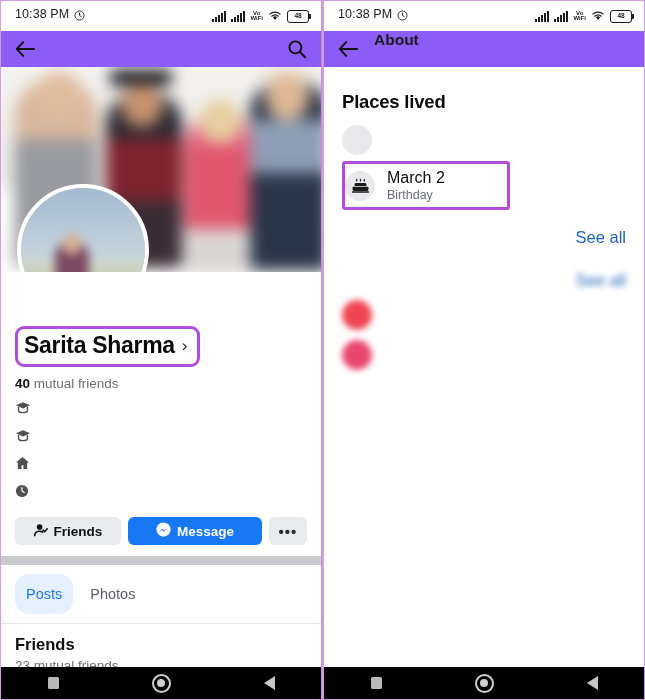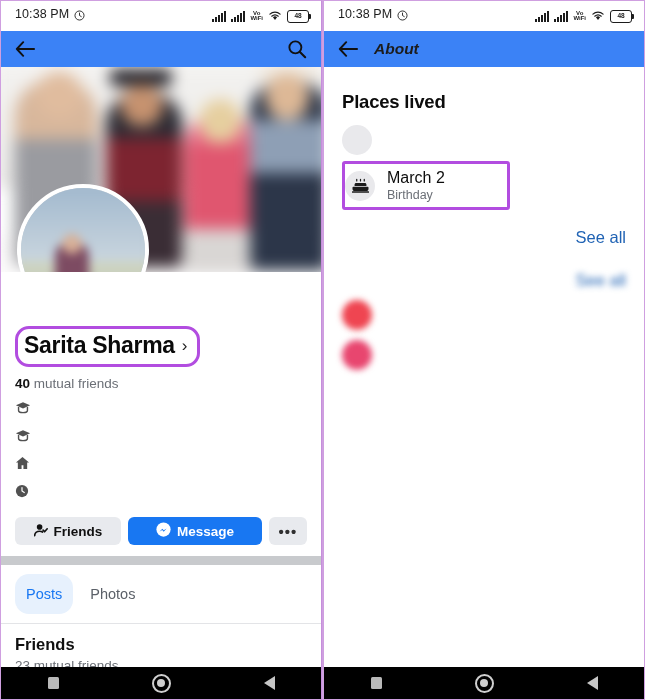--- a/index.html
+++ b/index.html
@@ -50,22 +50,22 @@
     width:20px;height:11px;font-size:6.5px;line-height:10px;
     text-align:center;position:relative;color:#1c1c1c;font-weight:600;
   }
   .batt:after{
     content:"";position:absolute;right:-3px;top:3px;
     width:2px;height:5px;background:#1c1c1c;border-radius:0 1px 1px 0;
   }
 
   
   .appbar{
-    height:36px;display:flex;align-items:center;
-    padding:0 14px;box-sizing:border-box;background:#3b82f6;font-style:italic;
+    height:36px;display:flex;
+    padding:0 14px;box-sizing:border-box;background:#8b5cf6;
   }
   .appbar .spacer{flex:1;}
   .icon-btn{display:flex;align-items:center;justify-content:center;cursor:pointer;}
   .appbar-title{font-size:15.5px;font-weight:600;color:#1c1c1c;margin-left:16px;}
 
   
   .cover{
     position:relative;height:205px;overflow:hidden;background:#ffffff;
   }
   .cover-photo{
@@ -97,21 +97,21 @@
   .av-sky{position:absolute;left:0;top:0;right:0;height:58%;background:linear-gradient(#9fb7cd,#c9d5de);}
   .av-grass{position:absolute;left:0;bottom:0;right:0;height:42%;background:linear-gradient(#cfd5c3,#b9c1ab);}
   .av-body{position:absolute;left:42%;top:44%;width:34px;height:64px;background:#7d4b62;border-radius:14px 14px 4px 4px;transform:translateX(-50%);}
   .av-head{position:absolute;left:42%;top:38%;width:20px;height:20px;background:#d8b097;border-radius:50%;transform:translateX(-50%);}
 
   
   .profile-body{padding:0 14px;box-sizing:border-box;}
   .name-row{
     margin-top:54px;
     display:inline-flex;align-items:center;gap:7px;
-    border:3px solid #b24de0;border-radius:14px;
+    border:3px solid #b24de0;border-radius:9px;
     padding:3px 10px 5px 6px;
   }
   .pname{font-size:23px;font-weight:bold;color:#0a0a0a;letter-spacing:-.3px;}
   .chev{font-size:17px;color:#222;font-weight:500;line-height:1;}
   .mutual{margin-top:9px;font-size:13.5px;color:#6b6f76;}
   .mutual b{color:#111;font-weight:bold;}
 
   .info-list{margin-top:8px;}
   .info-row{display:flex;align-items:flex-start;gap:10px;margin-bottom:9px;}
   .info-ico{width:16px;flex:0 0 16px;margin-top:1px;opacity:.82;}

